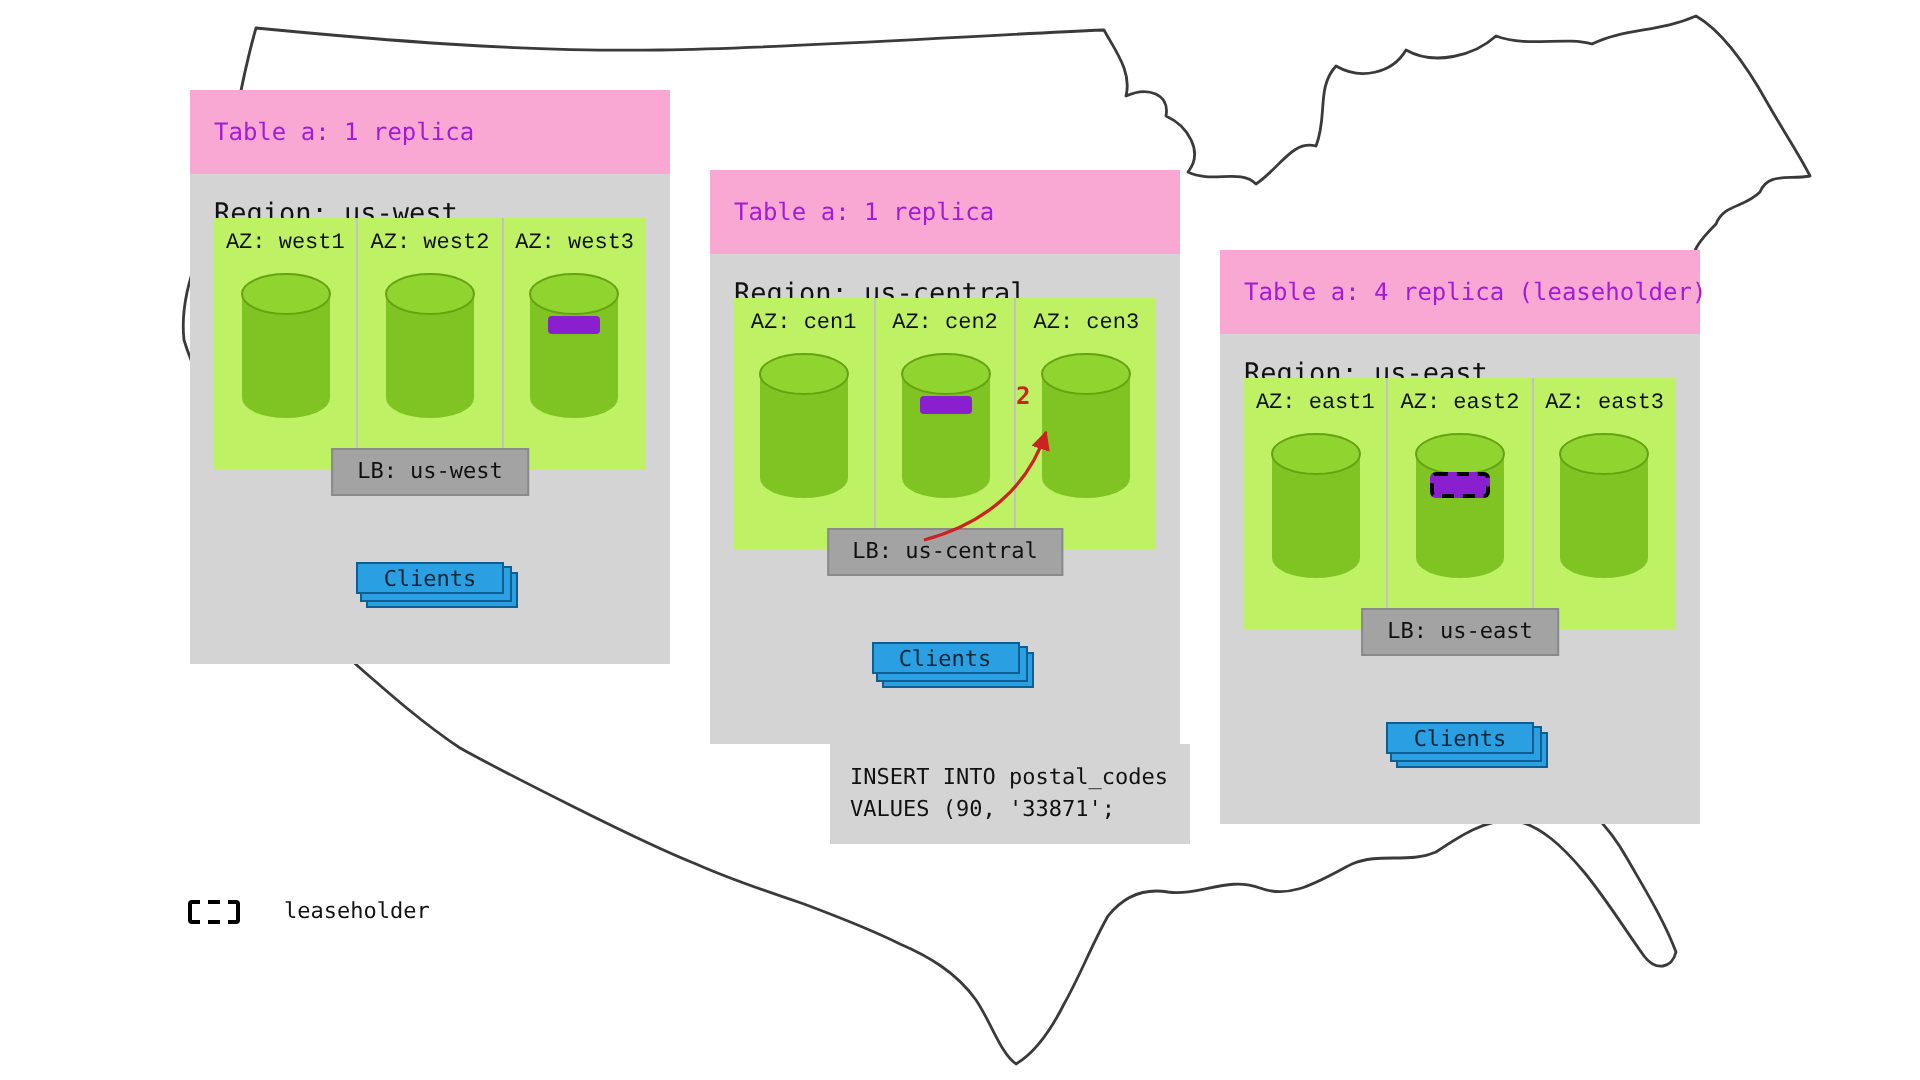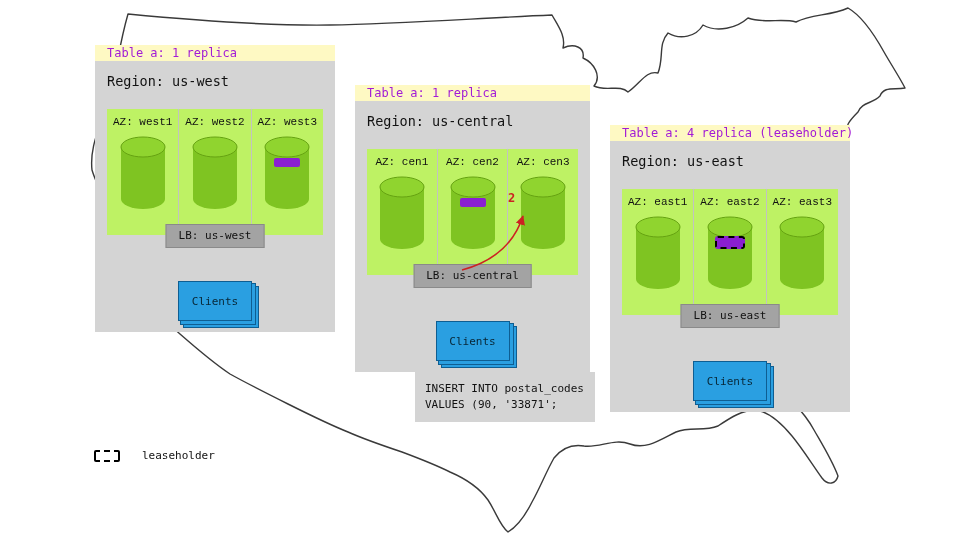--- a/index.html
+++ b/index.html
@@ -6,36 +6,36 @@
   #canvas {
     position:relative; width:960px; height:540px; overflow:hidden;
     background:#fff; font-family:"DejaVu Sans Mono", monospace; color:#111;
   }
   
   #map-svg { position:absolute; left:0; top:0; width:960px; height:540px; z-index:0; }
   #map-svg path { fill:none; stroke:#3a3a3a; stroke-width:1.4; stroke-linejoin:round; stroke-linecap:round; }
 
   
   .panel { position:absolute; background:#d4d4d4; z-index:2; }
-  .panel-header { height:16px; background:#fef9c3; display:flex; align-items:center; padding:0 12px; }
+  .panel-header { height:42px; background:#f9a8d4; display:flex; align-items:center; padding:0 12px; }
   .panel-header-text { font-size:12px; color:var(--header-text,#a21bd6); white-space:nowrap; }
   .region-title { margin:12px 12px 0; font-size:13.5px; }
   .az-box { position:absolute; left:12px; right:12px; top:64px; height:126px; background:#bef264; display:flex;font-family:Liberation Mono, monospace; }
   .az-col { flex:1 1 0; min-width:0; display:flex; flex-direction:column; align-items:center; padding-top:7px; border-right:1px solid #c2c2c2; }
   .az-col:last-child { border-right:0; }
   .az-label { font-size:11px; white-space:nowrap; }
   .cyl-wrap { position:relative; width:46px; height:74px; margin-top:8px; }
   .cyl { display:block; width:46px; height:74px; }
   .cyl-body { fill:var(--cylinder-green,#7fc422); }
   .cyl-top  { fill:var(--cylinder-green-top,#90d42f); stroke:var(--cylinder-stroke,#66a312); stroke-width:1; }
   .range-chip { position:absolute; left:10px; top:22px; width:26px; height:9px; border-radius:2px; background:var(--range-purple,#8a1fd0); }
   .range-chip.leaseholder { left:8px; top:20px; width:30px; height:13px; border:2px dashed #000; box-sizing:border-box; border-radius:3px; }
   .lb-box { position:absolute; top:179px; left:50%; transform:translateX(-50%); height:22px; line-height:22px;
             padding:0 12px; background:#a3a3a3; border:1px solid #8a8a8a; font-size:11px; white-space:nowrap; z-index:3; }
-  .clients-btn { position:absolute; top:236px; left:50%; transform:translateX(-50%); width:74px; height:40px;
+  .clients-btn { position:absolute; top:236px; left:50%; transform:translateX(-50%); width:74px; height:16px;
             background:var(--clients-blue,#2a9fe1); border:1px solid var(--clients-blue-dark,#0e5e92);
             font-family:inherit; font-size:11px; color:#082635; display:flex; align-items:center; justify-content:center;
             cursor:pointer; padding:0;
             box-shadow: 3px 3px 0 0 var(--clients-blue,#2a9fe1), 3px 3px 0 1px var(--clients-blue-dark,#0e5e92),
                         6px 6px 0 0 var(--clients-blue,#2a9fe1), 6px 6px 0 1px var(--clients-blue-dark,#0e5e92); }
 
   
   .sql-box { position:absolute; left:415px; top:372px; width:180px; height:50px; background:#d4d4d4;
              padding:9px 10px; box-sizing:border-box; z-index:2; }
   .sql-line { font-size:11px; line-height:16px; white-space:pre; }

